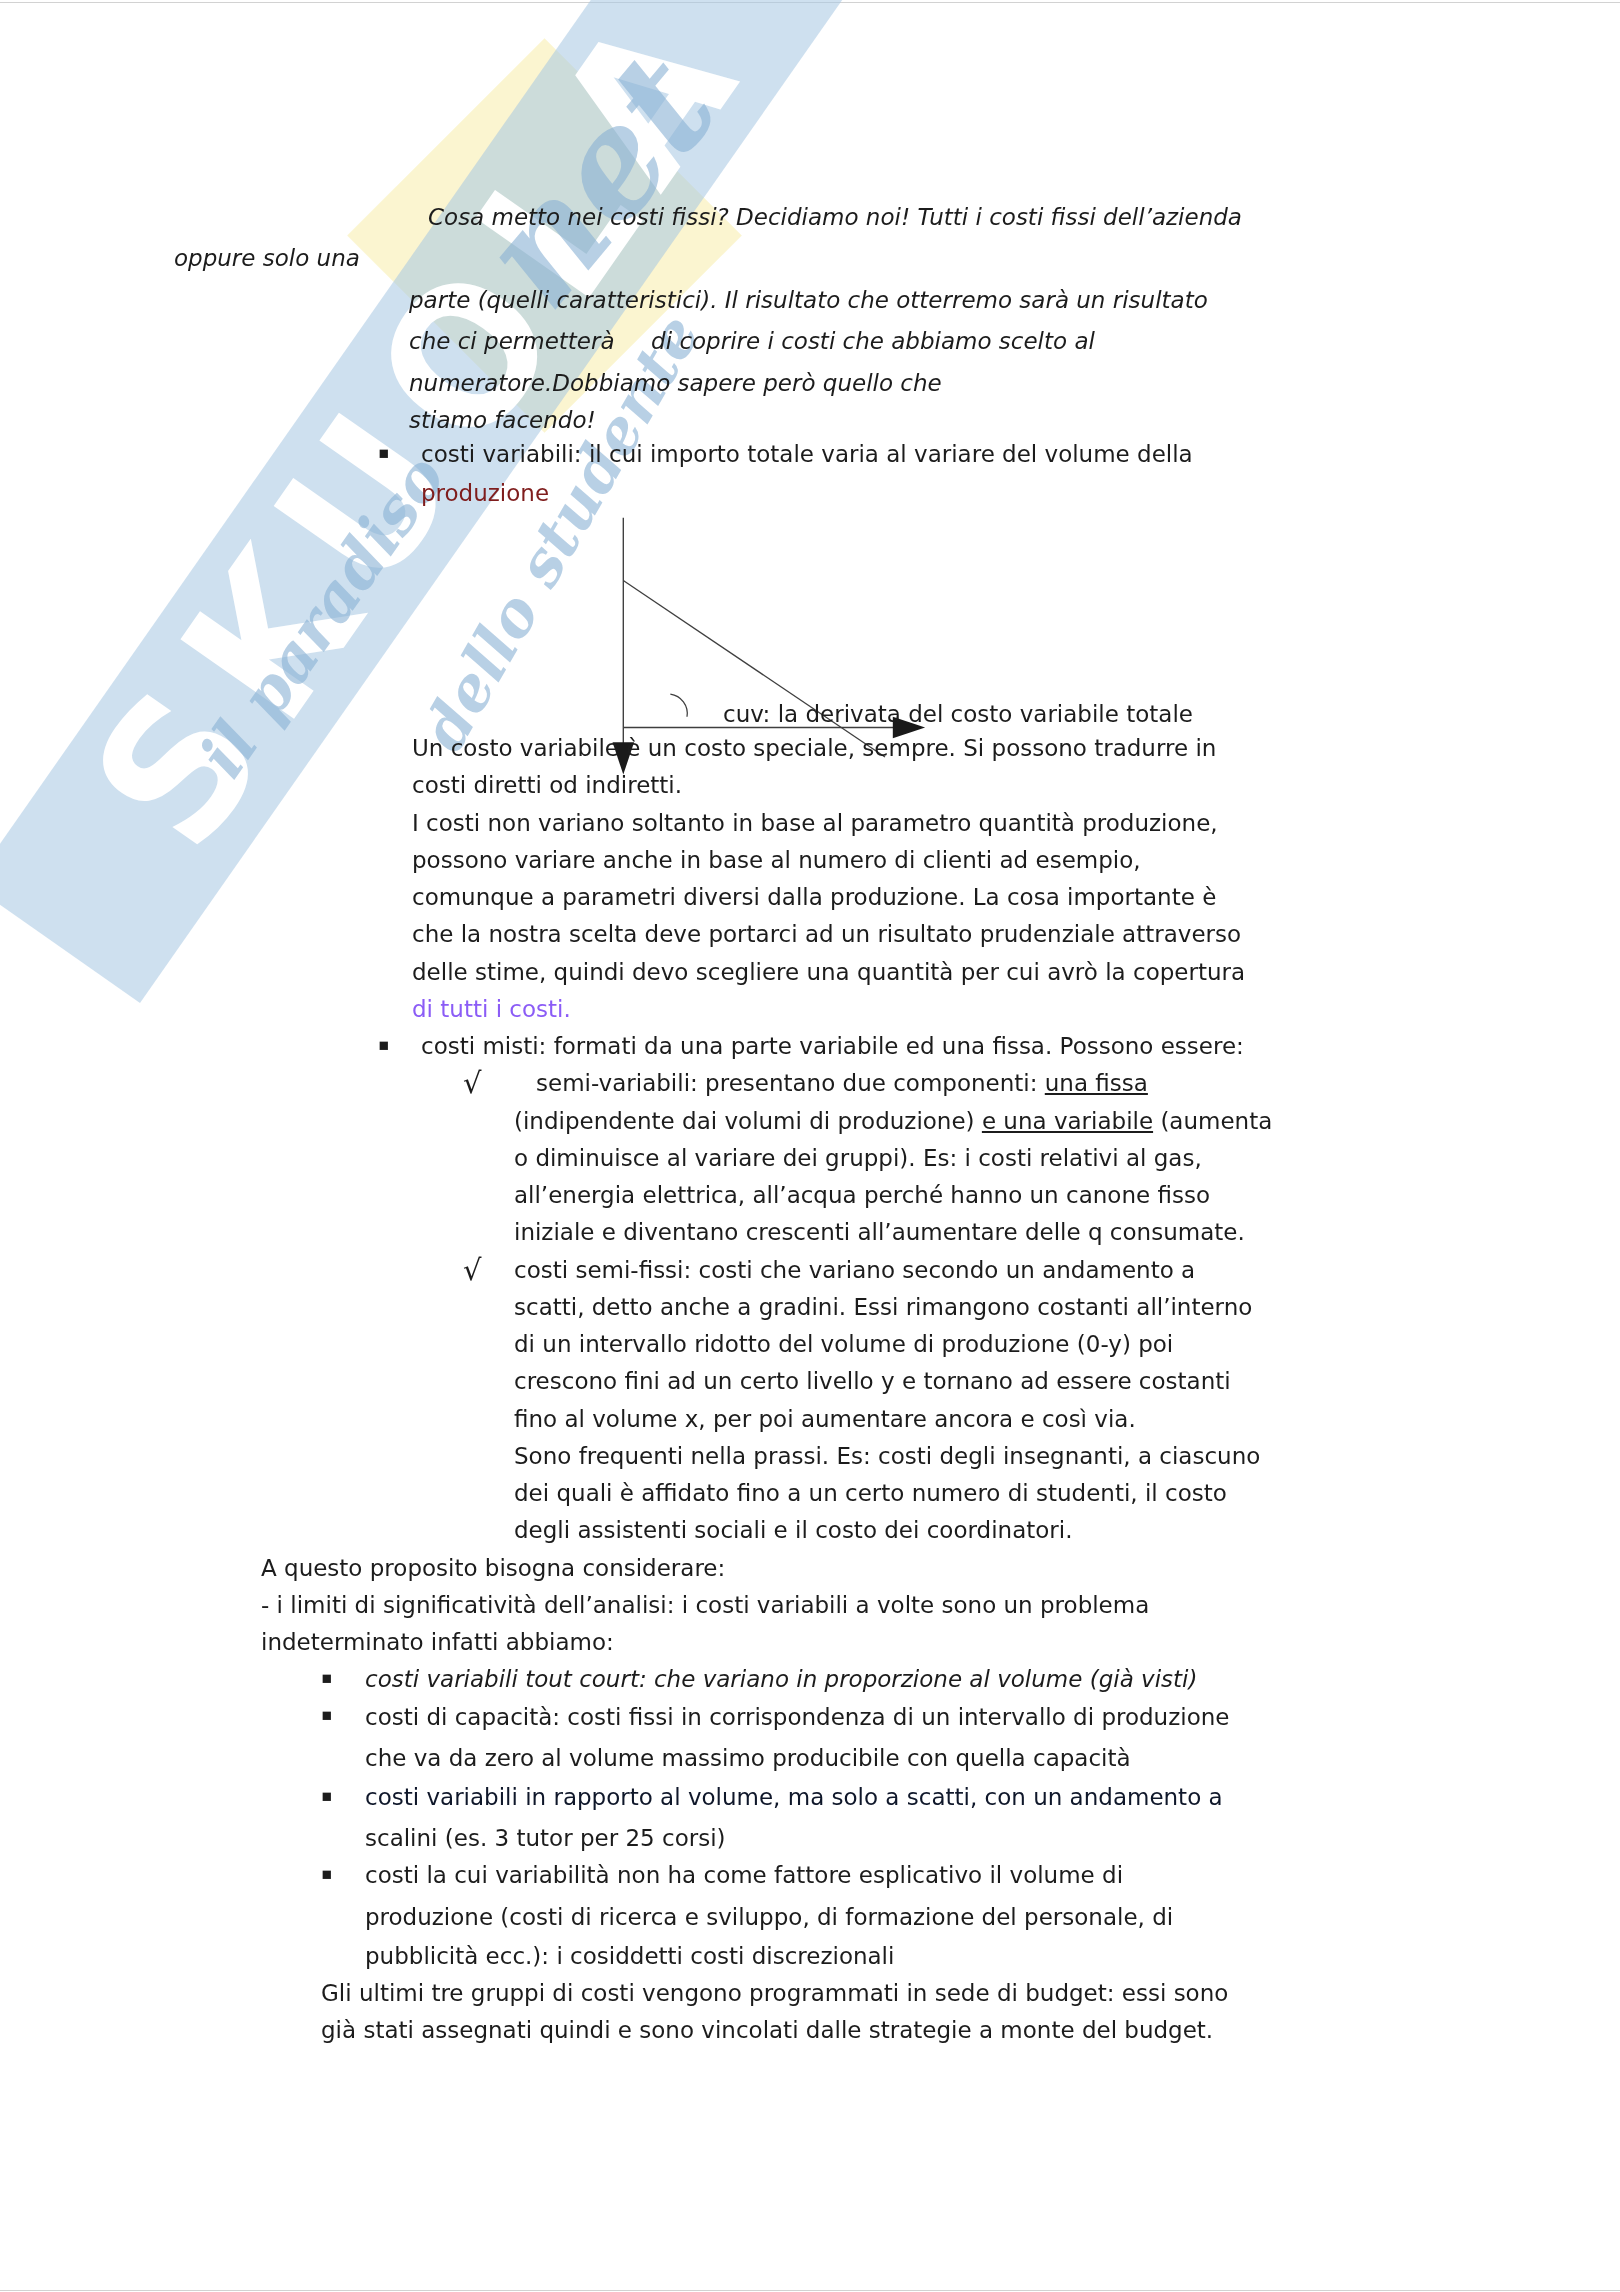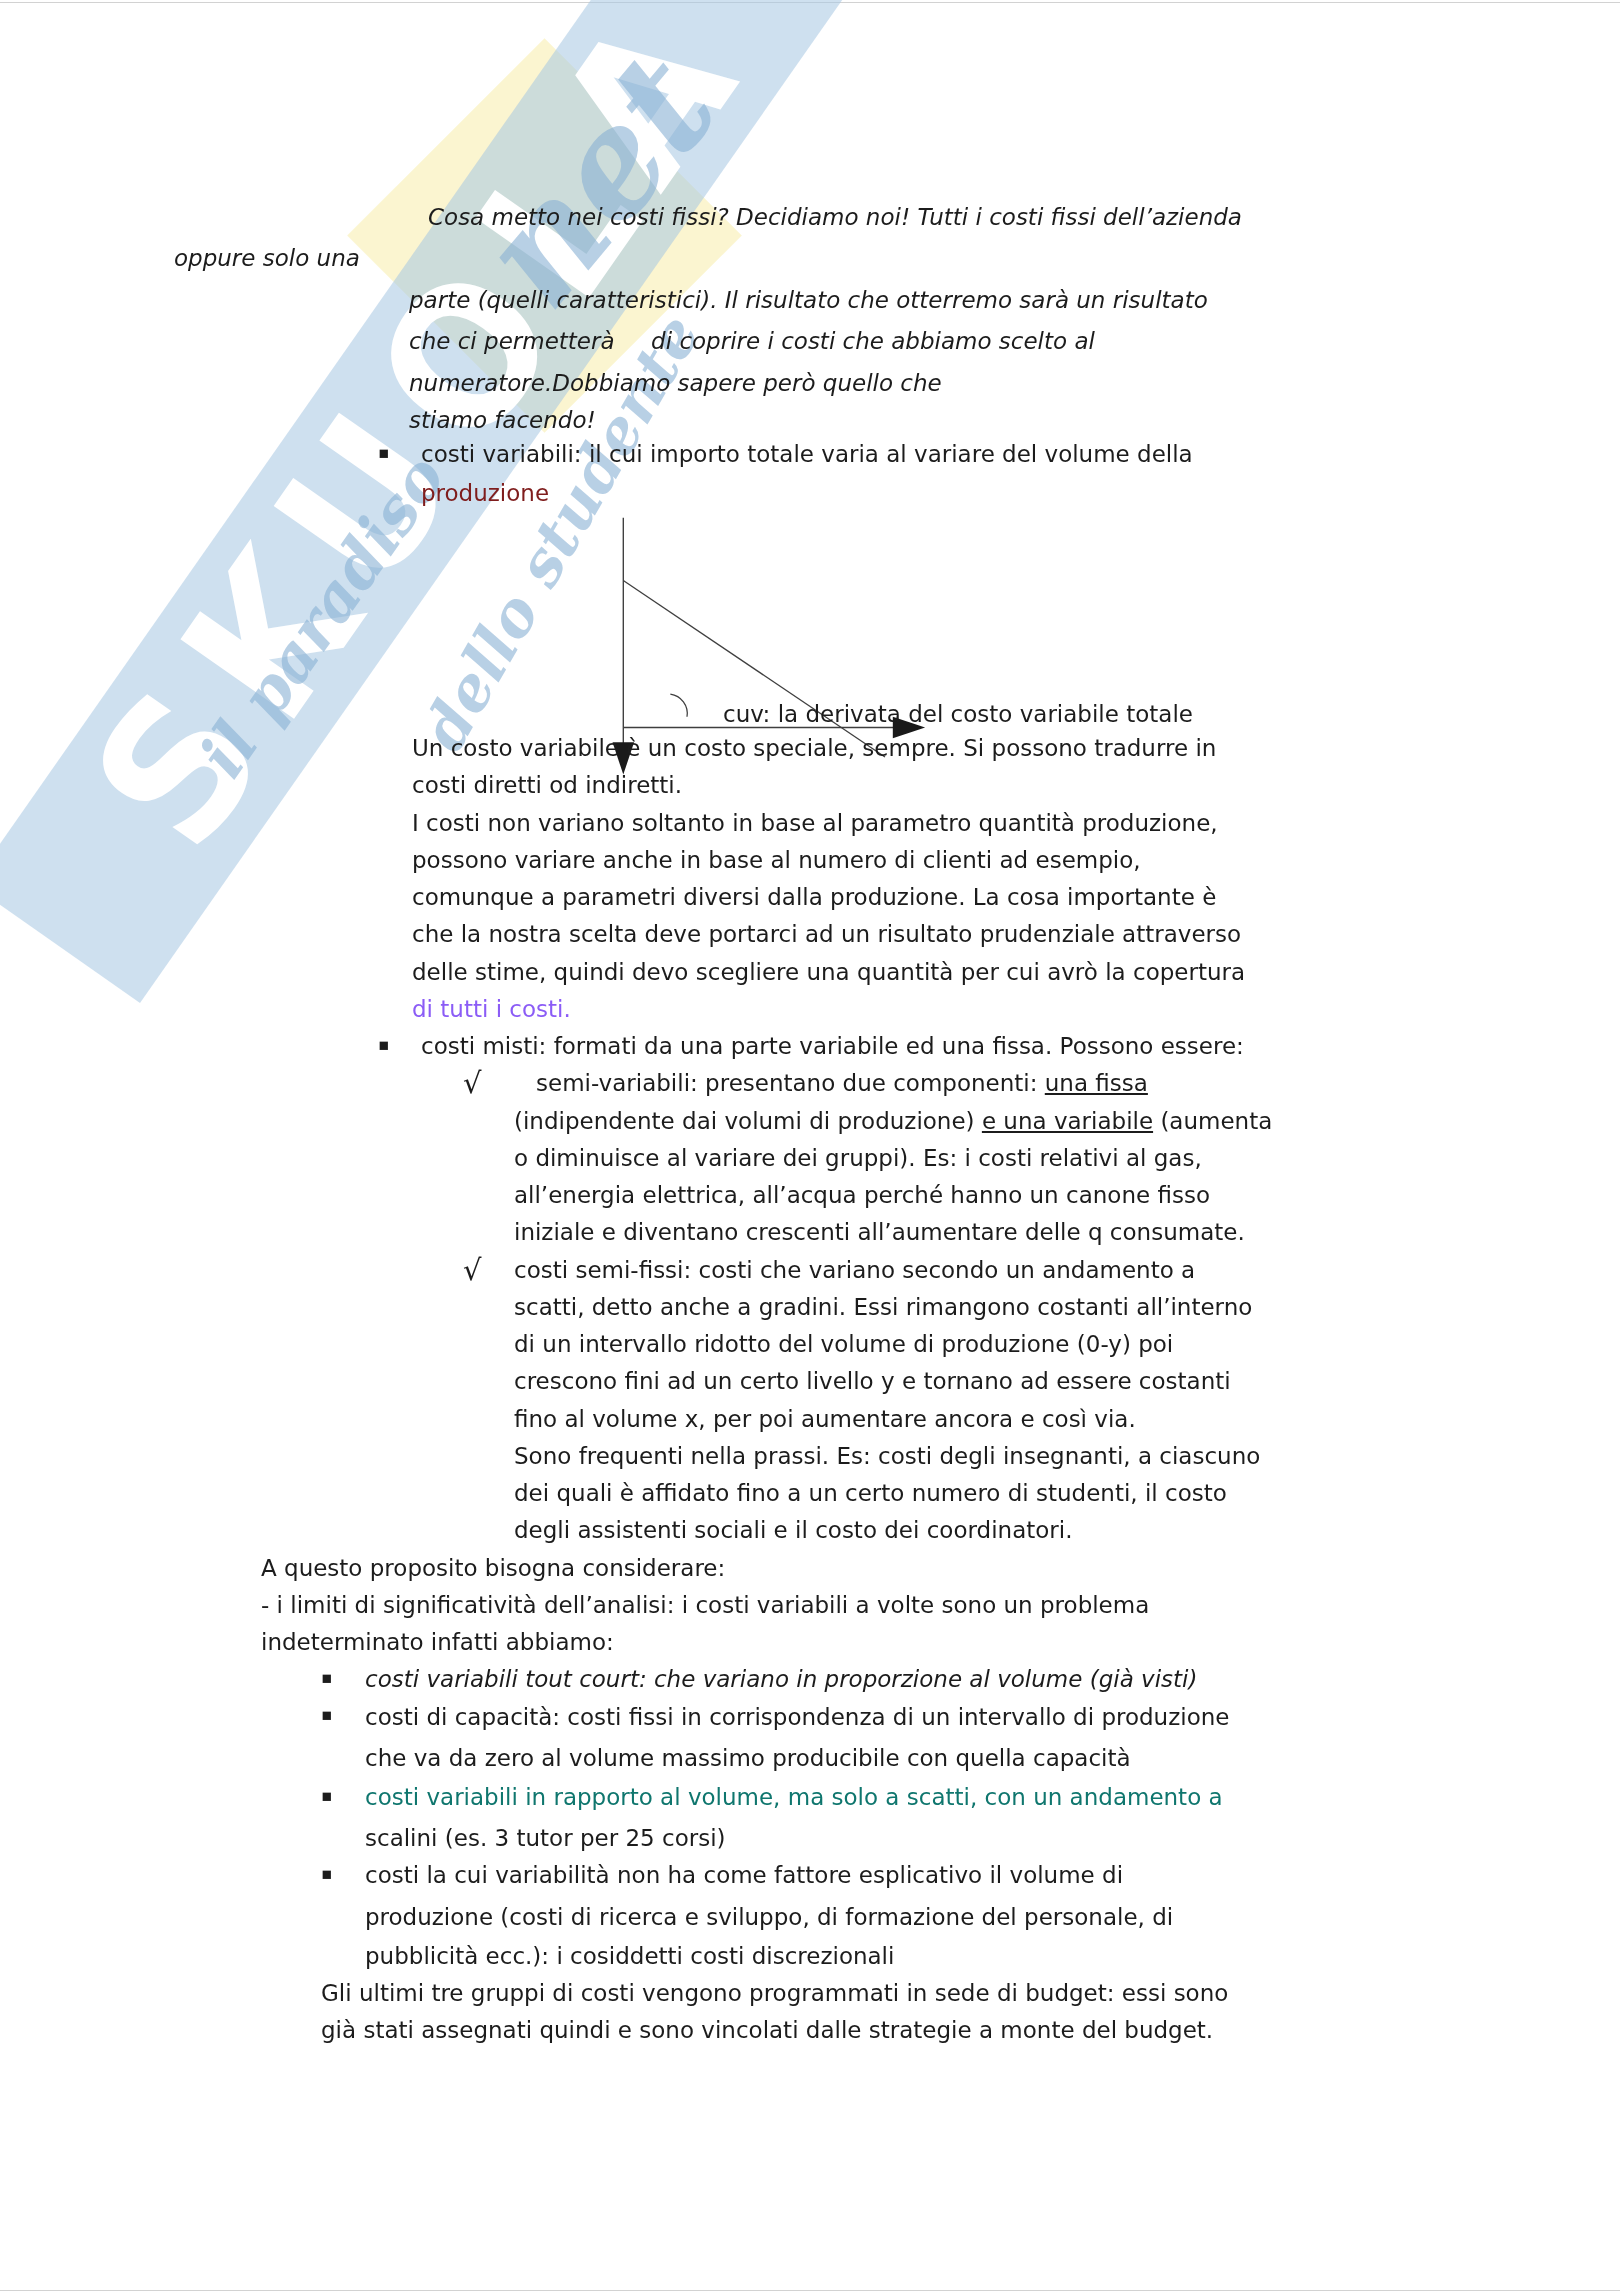--- a/index.html
+++ b/index.html
@@ -120,21 +120,21 @@
       <div class="ln text" style="left: 514px; top: 1512px; color: rgb(28, 28, 28);">degli assistenti sociali e il costo dei coordinatori.</div>
       <div class="ln text" style="left: 261px; top: 1550px; color: rgb(28, 28, 28);">A questo proposito bisogna considerare:</div>
       <div class="ln text" style="left: 261px; top: 1587px; color: rgb(28, 28, 28);">- i limiti di significatività dell’analisi: i costi variabili a volte sono un problema</div>
       <div class="ln text" style="left: 261px; top: 1624px; color: rgb(28, 28, 28);">indeterminato infatti abbiamo:</div>
       <div class="ln bullet" style="left: 321px; top: 1669px; color: rgb(28, 28, 28);">▪</div>
       <div class="ln text" style="left: 365px; top: 1661px; color: rgb(28, 28, 28); font-style: italic;">costi variabili tout court: che variano in proporzione al volume (già visti)</div>
       <div class="ln bullet" style="left: 321px; top: 1706px; color: rgb(28, 28, 28);">▪</div>
       <div class="ln text" style="left: 365px; top: 1699px; color: rgb(28, 28, 28);">costi di capacità: costi fissi in corrispondenza di un intervallo di produzione</div>
       <div class="ln text" style="left: 365px; top: 1740px; color: rgb(28, 28, 28);">che va da zero al volume massimo producibile con quella capacità</div>
       <div class="ln bullet" style="left: 321px; top: 1787px; color: rgb(28, 28, 28);">▪</div>
-      <div class="ln text" style="left: 365px; top: 1779px; color: #0f766e;">costi variabili in rapporto al volume, ma solo a scatti, con un andamento a</div>
+      <div class="ln text" style="left: 365px; top: 1779px; color: #0f172a;">costi variabili in rapporto al volume, ma solo a scatti, con un andamento a</div>
       <div class="ln text" style="left: 365px; top: 1820px; color: rgb(28, 28, 28);">scalini (es. 3 tutor per 25 corsi)</div>
       <div class="ln bullet" style="left: 321px; top: 1865px; color: rgb(28, 28, 28);">▪</div>
       <div class="ln text" style="left: 365px; top: 1857px; color: rgb(28, 28, 28);">costi la cui variabilità non ha come fattore esplicativo il volume di</div>
       <div class="ln text" style="left: 365px; top: 1899px; color: rgb(28, 28, 28);">produzione (costi di ricerca e sviluppo, di formazione del personale, di</div>
       <div class="ln text" style="left: 365px; top: 1938px; color: rgb(28, 28, 28);">pubblicità ecc.): i cosiddetti costi discrezionali</div>
       <div class="ln text" style="left: 321px; top: 1975px; color: rgb(28, 28, 28);">Gli ultimi tre gruppi di costi vengono programmati in sede di budget: essi sono</div>
       <div class="ln text" style="left: 321px; top: 2012px; color: rgb(28, 28, 28);">già stati assegnati quindi e sono vincolati dalle strategie a monte del budget.</div>
     </div>
 
 </div>

